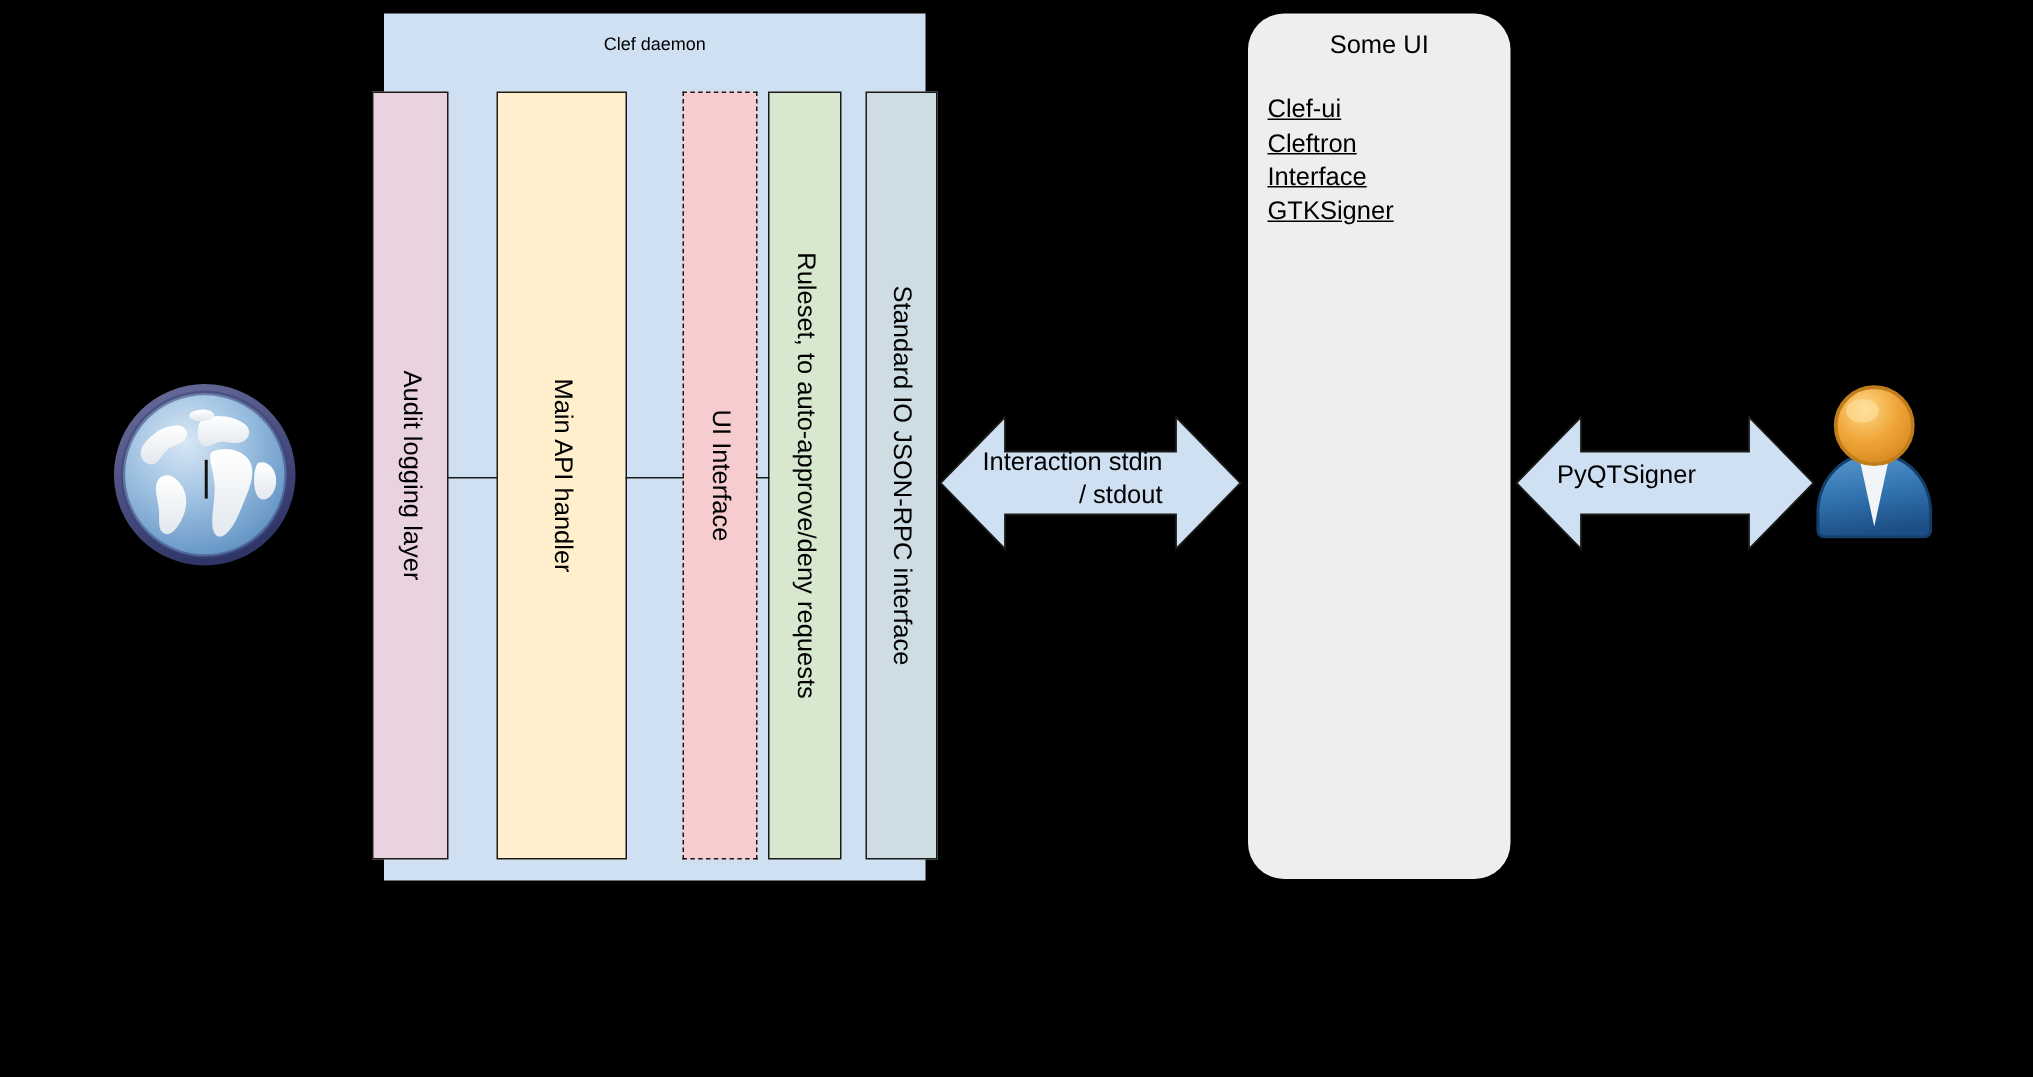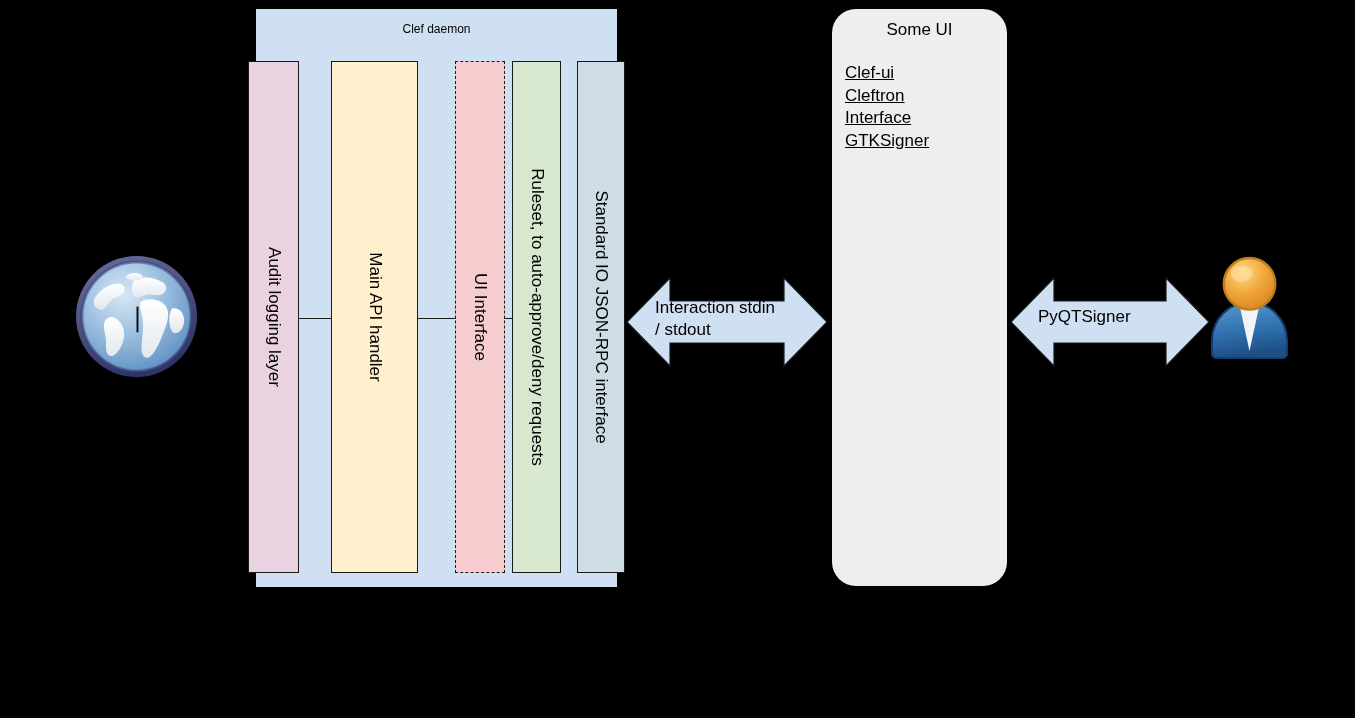--- a/index.html
+++ b/index.html
@@ -129,21 +129,21 @@
     stroke: #1a1a1a;
     stroke-width: 1.2;
   }
   .arrow-label {
     position: absolute;
     font-size: 17px;
     line-height: 22px;
     color: #000;
     white-space: pre-line;
   }
-  .arrow-label-1 { left: 655px; top: 297px; }
+  .arrow-label-1 { left: 655px; top: 297px; text-align: right; }
   .arrow-label-2 { left: 1038px; top: 306px; }
 
   
   .icon-wrap { position: absolute; }
   .globe-icon { left: 73px; top: 253px; width: 127px; height: 127px; }
   .user-icon  { left: 1207px; top: 255px; width: 85px; height: 105px; }
 </style>
 </head>
 <body>
 

